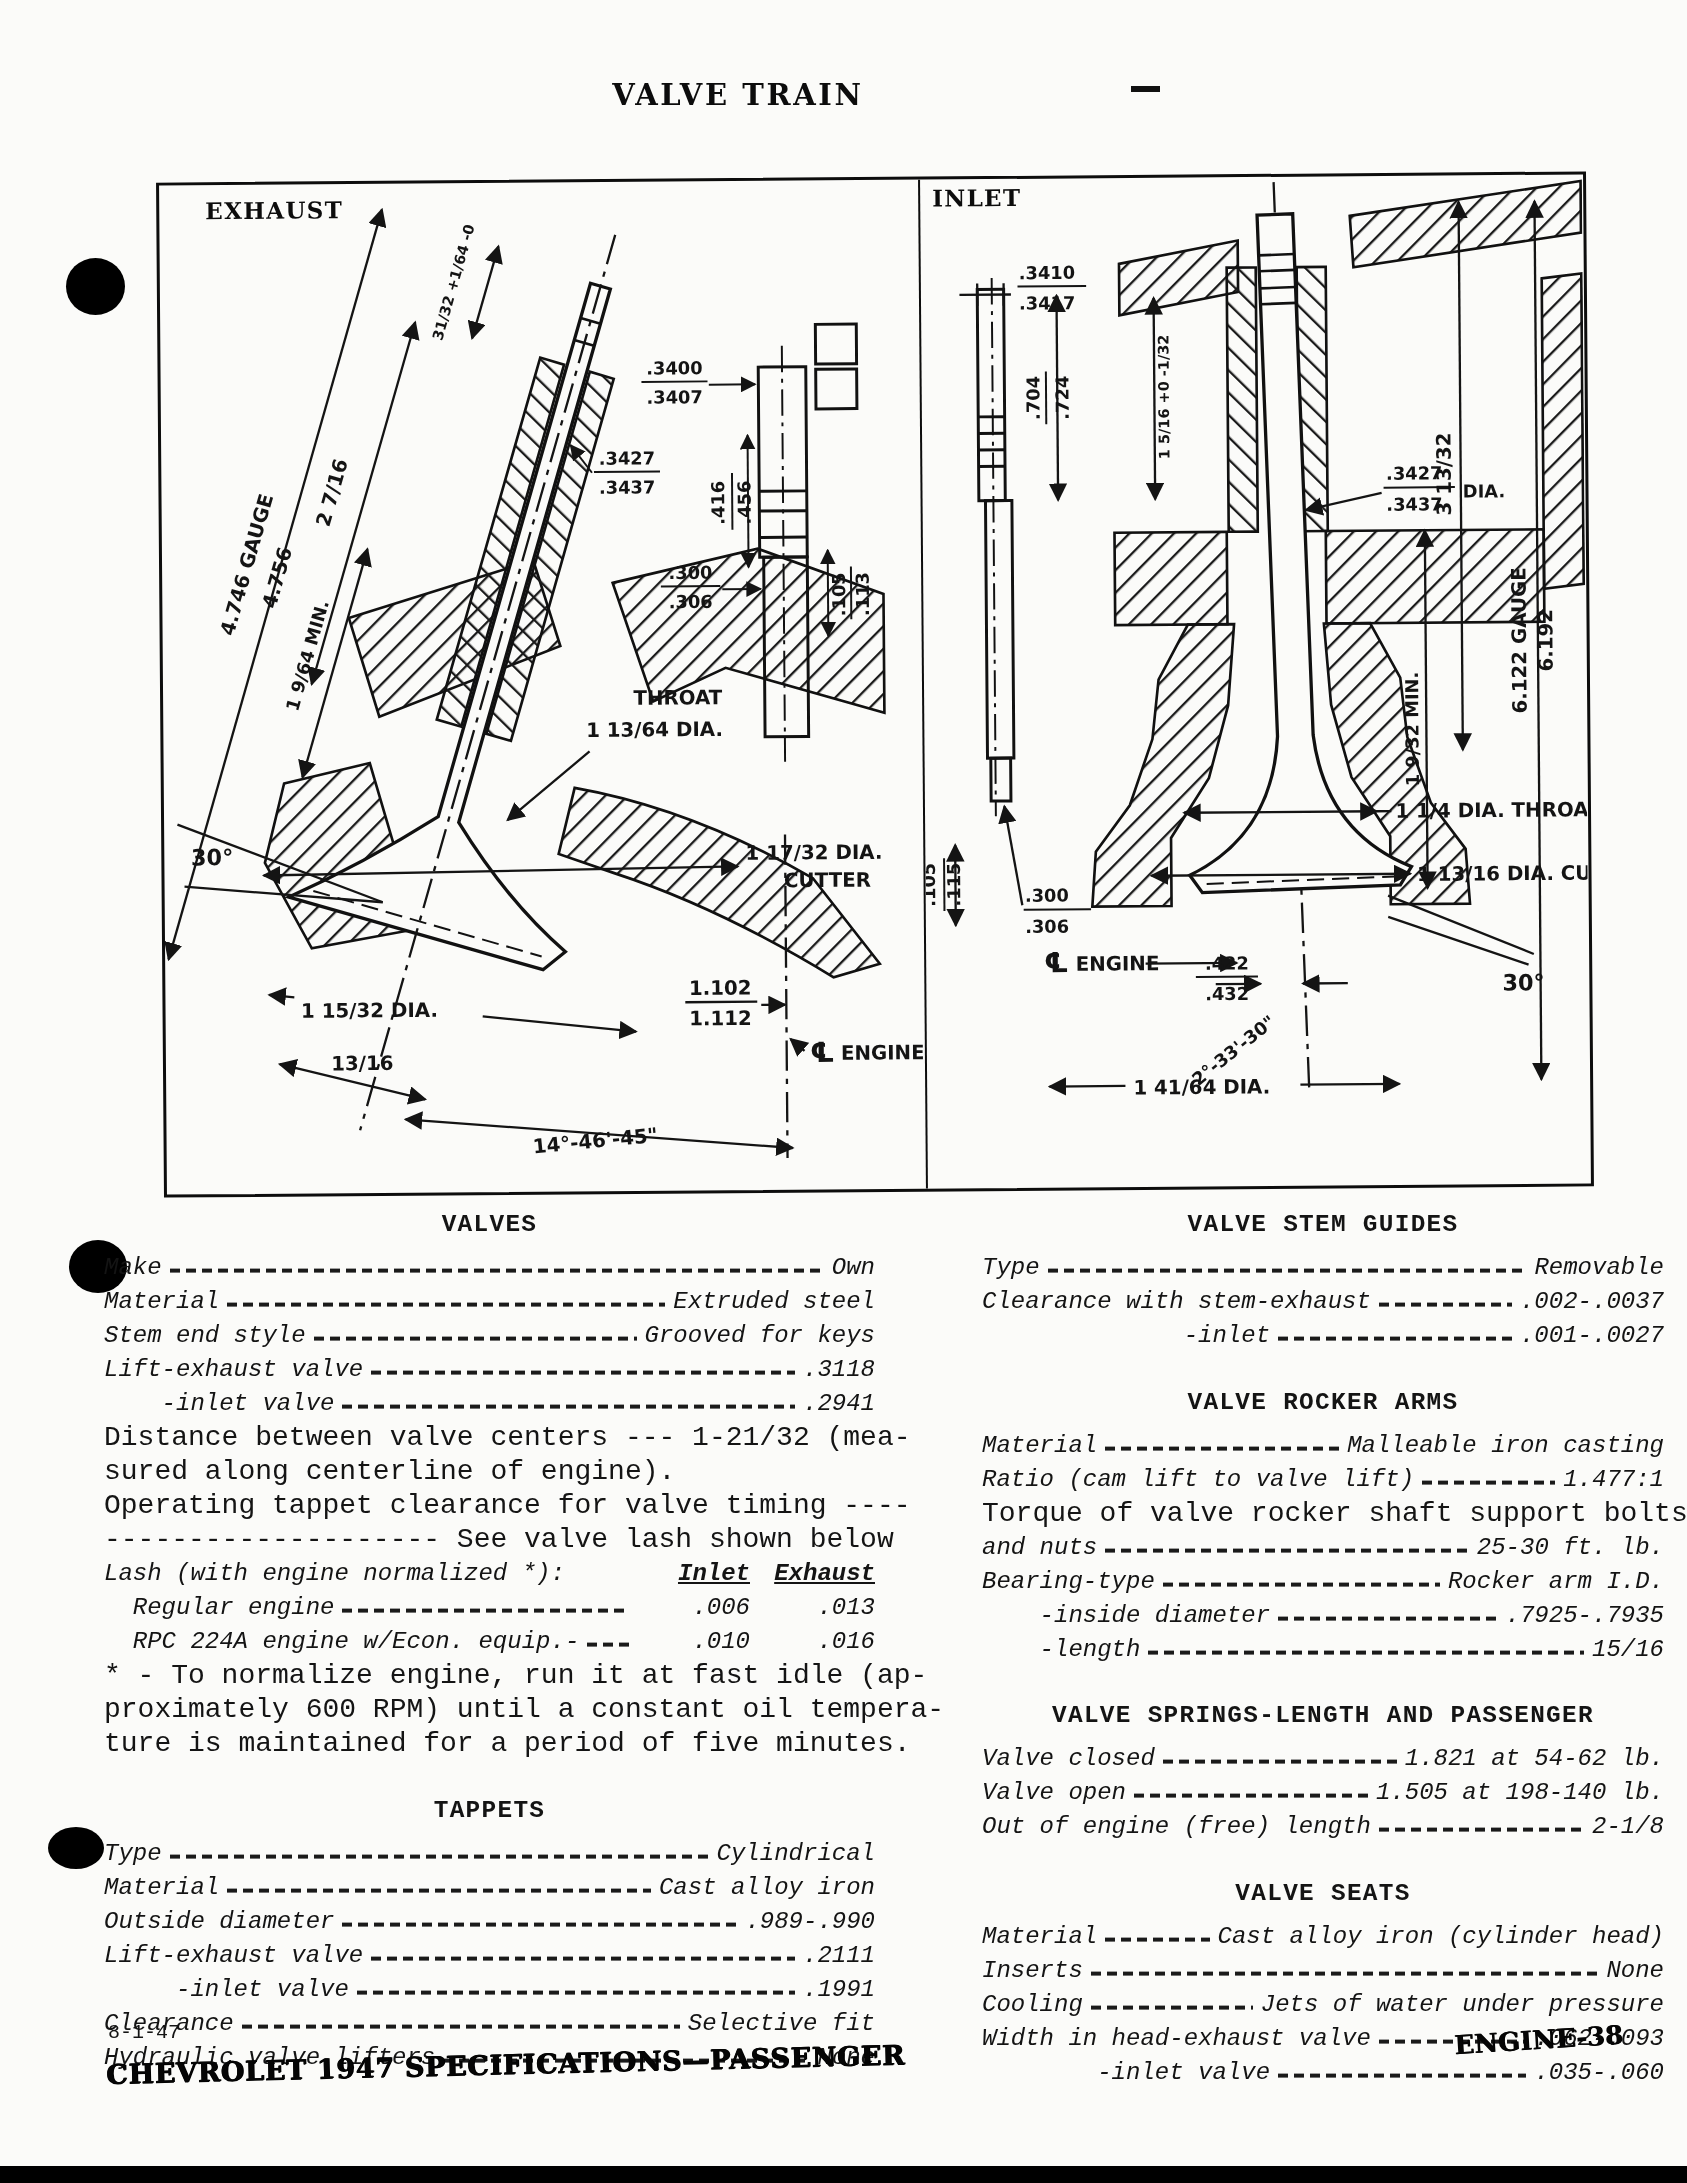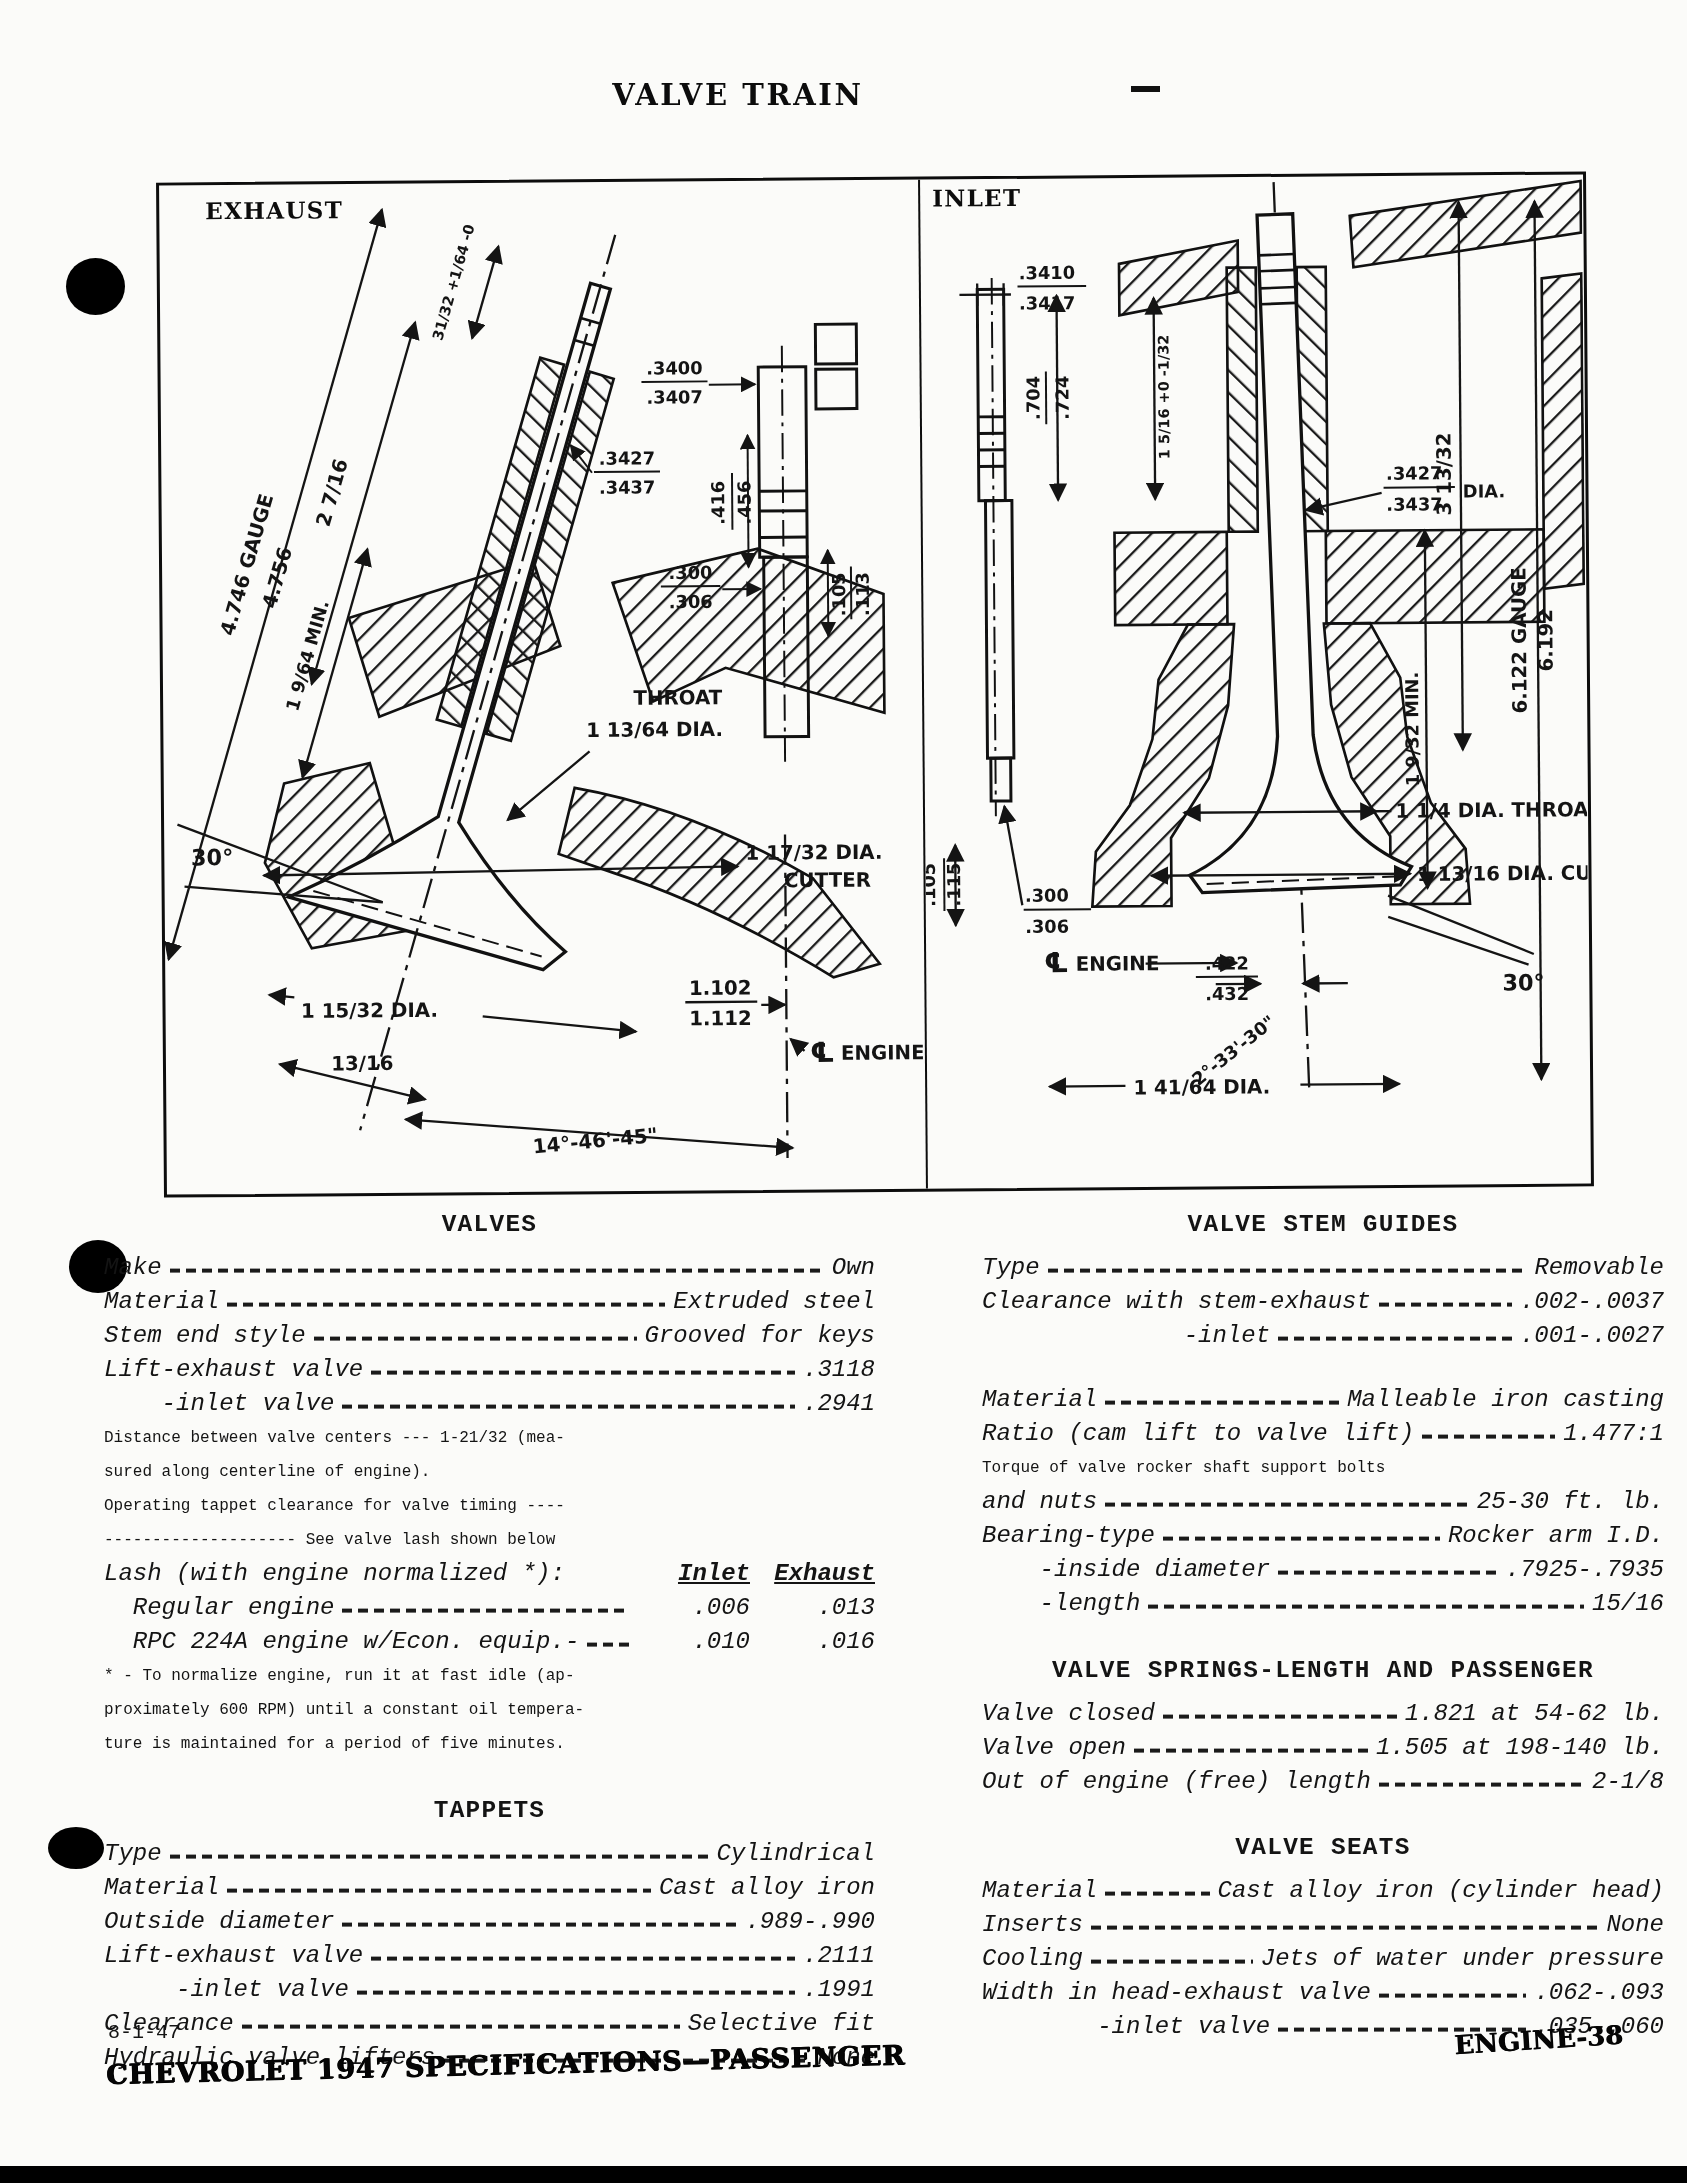--- a/index.html
+++ b/index.html
@@ -48,21 +48,21 @@
   .spec-col { position:absolute; }
   .col-left  { left:104px;  top:1206px; width:771px; }
   .col-right { left:982px; top:1206px; width:682px; }
 
   .spec-heading {
     text-align:center; font-weight:bold; font-size:24.4px; letter-spacing:1.3px;
     margin:0 0 13.2px 0; padding-top:5.3px;
   }
   .spec-gap { height:30px; }
   .spec-row { display:flex; align-items:baseline; font-size:24px; line-height:34px; white-space:pre;font-style:italic; }
-  .spec-text { font-size:16px; line-height:34px; white-space:pre; }
+  .spec-text { font-size:28px; line-height:34px; white-space:pre; }
   .leader {
     flex:1; height:4px; margin:0 8px; align-self:center; transform:translateY(2.6px);
     background:repeating-linear-gradient(90deg,#1a1a1a 0 10px,transparent 10px 16px);
     min-width:16px;
   }
   .v1 { width:112px; text-align:right; }
   .v2 { width:125px; text-align:right; }
   .lash-col { text-decoration:underline; font-weight:bold; }
   .lash-c1 { width:112px; text-align:right; }
   .lash-c2 { width:125px; text-align:right; }
@@ -372,20 +372,21 @@
     <div class="spec-row"><span class="lbl">     -inlet valve</span><span class="leader"></span><span class="val">.1991</span></div>
     <div class="spec-row"><span class="lbl">Clearance</span><span class="leader"></span><span class="val">Selective fit</span></div>
     <div class="spec-row"><span class="lbl">Hydraulic valve lifters</span><span class="leader"></span><span class="val">None</span></div>
   </div>
 <div class="spec-col col-right" id="col-right">
     <div class="spec-heading">VALVE STEM GUIDES</div>
     <div class="spec-row"><span class="lbl">Type</span><span class="leader"></span><span class="val">Removable</span></div>
     <div class="spec-row"><span class="lbl">Clearance with stem-exhaust</span><span class="leader"></span><span class="val">.002-.0037</span></div>
     <div class="spec-row"><span class="lbl">              -inlet</span><span class="leader"></span><span class="val">.001-.0027</span></div>
     <div class="spec-gap"></div>
+    <div class="spec-heading">VALVE ROCKER ARMS</div>
     <div class="spec-row"><span class="lbl">Material</span><span class="leader"></span><span class="val">Malleable iron casting</span></div>
     <div class="spec-row"><span class="lbl">Ratio (cam lift to valve lift)</span><span class="leader"></span><span class="val">1.477:1</span></div>
     <div class="spec-text">Torque of valve rocker shaft support bolts</div>
     <div class="spec-row"><span class="lbl">and nuts</span><span class="leader"></span><span class="val">25-30 ft. lb.</span></div>
     <div class="spec-row"><span class="lbl">Bearing-type</span><span class="leader"></span><span class="val">Rocker arm I.D.</span></div>
     <div class="spec-row"><span class="lbl">    -inside diameter</span><span class="leader"></span><span class="val">.7925-.7935</span></div>
     <div class="spec-row"><span class="lbl">    -length</span><span class="leader"></span><span class="val">15/16</span></div>
     <div class="spec-gap"></div>
     <div class="spec-heading">VALVE SPRINGS-LENGTH AND PASSENGER</div>
     <div class="spec-row"><span class="lbl">Valve closed</span><span class="leader"></span><span class="val">1.821 at 54-62 lb.</span></div>

